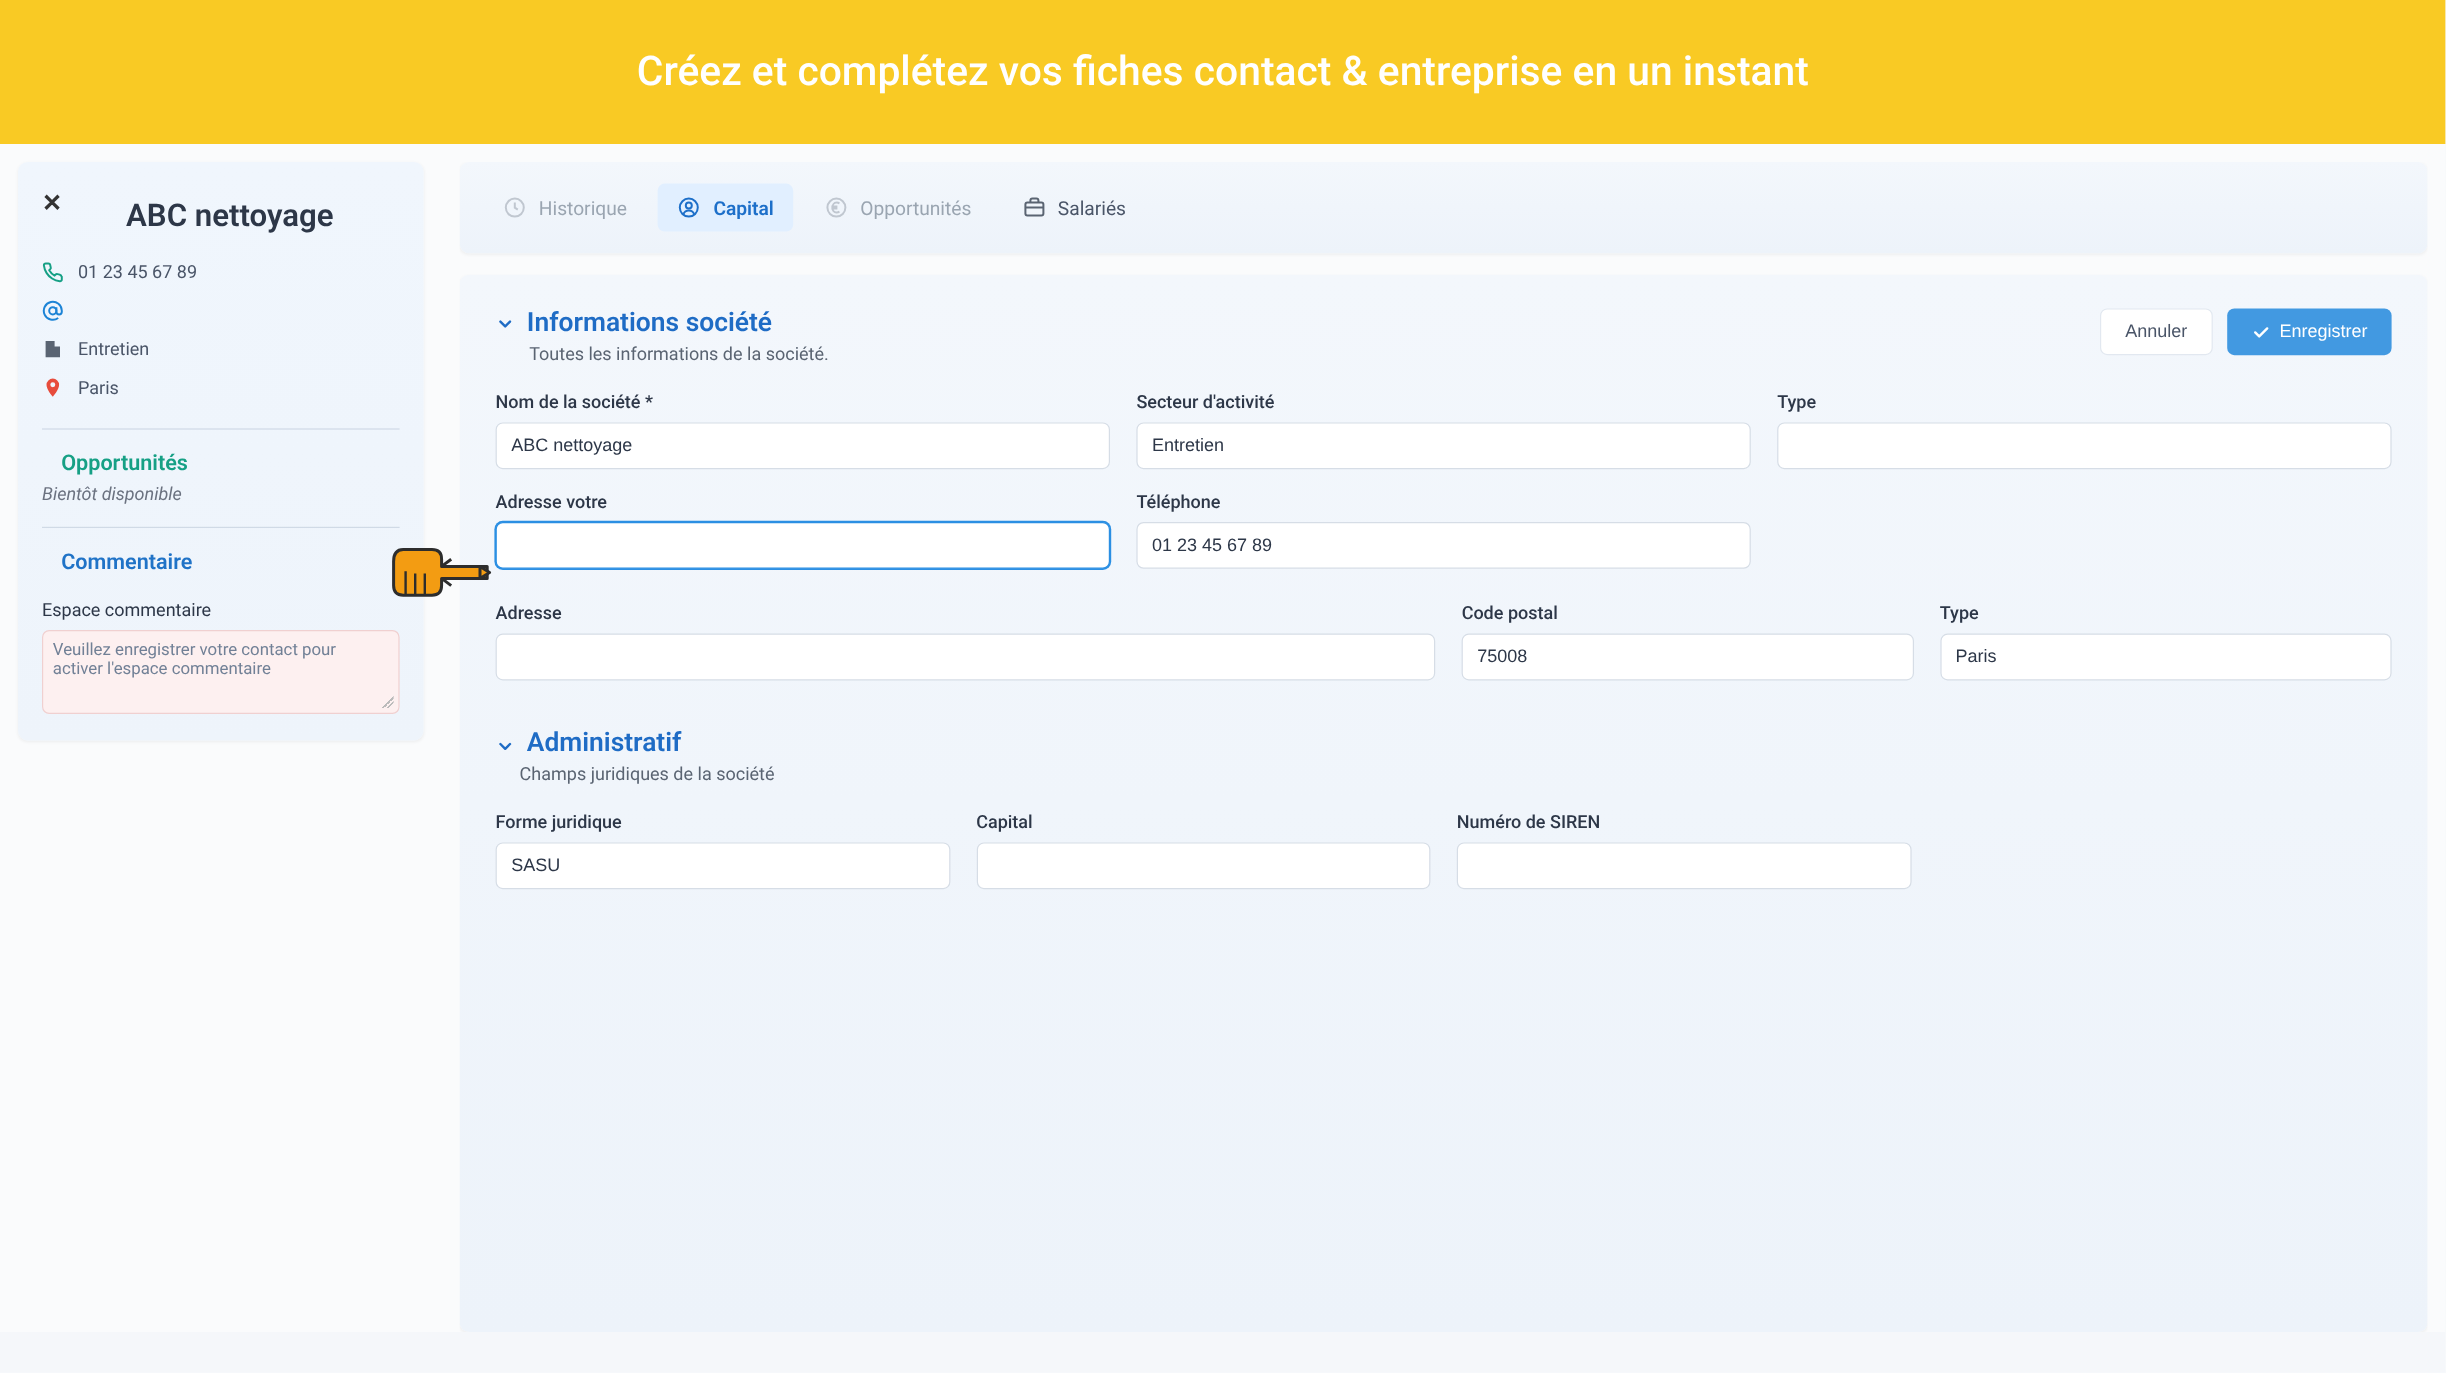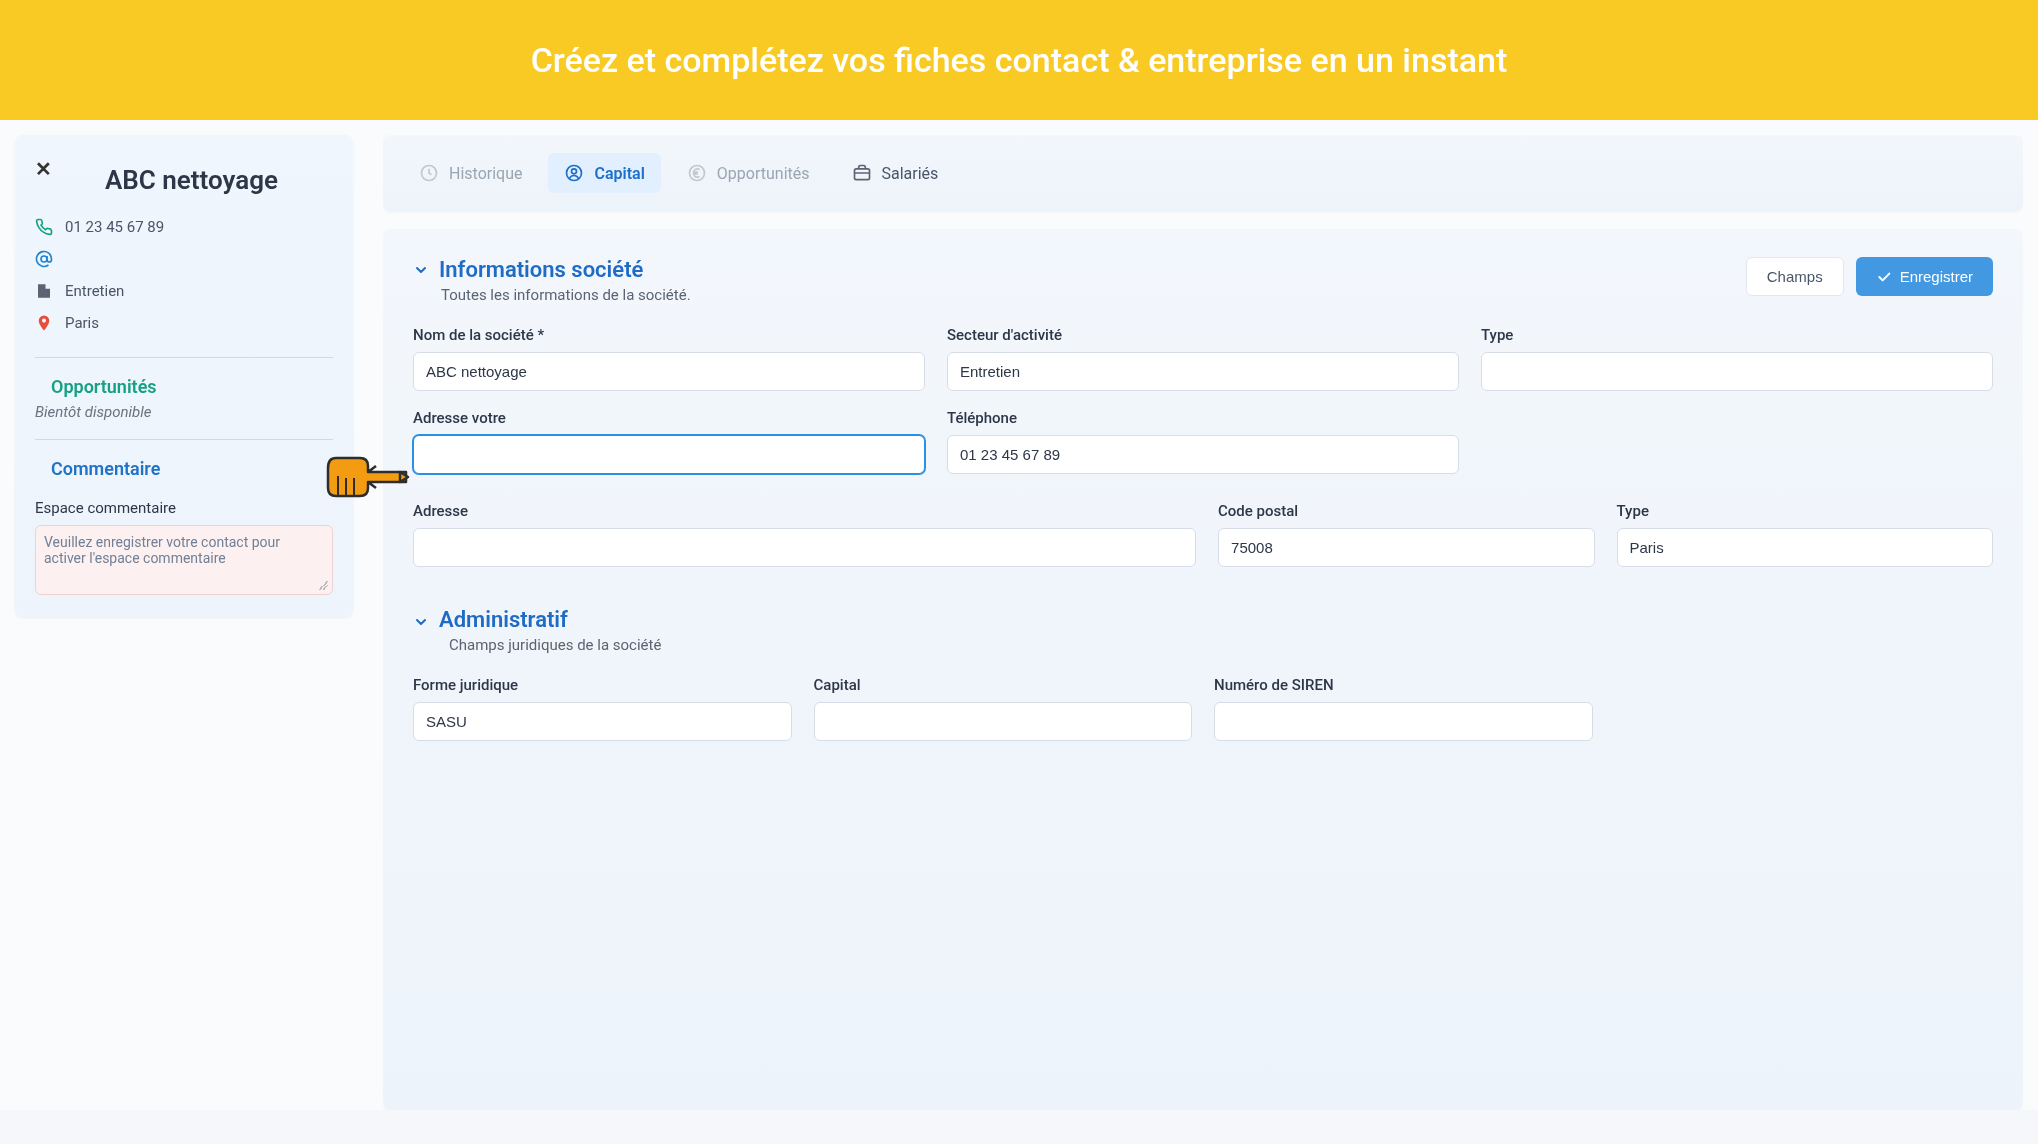--- a/index.html
+++ b/index.html
@@ -172,21 +172,21 @@
   padding:10px 12px;
   border:1px solid #d6dde6;
   border-radius:6px;
   font-size:15px;
   color:#2d3748;
   background:#fff;
 }
 .field input.focused { border-color:#2b8fe3; box-shadow:0 0 0 1px #2b8fe3;}
 .section-sub { margin-bottom:22px; }
 .section-sub h2 { color:#1f6cc5; font-size:22px; font-weight:600; display:flex; align-items:center; gap:10px;}
-.section-sub p { color:#5a6472; font-size:15px; margin-top:4px; margin-left:36px;}
+.section-sub p { color:#5a6472; font-size:15px; margin-top:4px; margin-left:20px;}
 .pointer-hand {
   position:absolute;
   pointer-events:none;
   z-index:100;
 }
 .wrap { position:relative; }
 
 
 svg { display:block; }
 </style>
@@ -305,21 +305,21 @@
               <svg viewBox="0 0 24 24" width="16" height="16" fill="none" stroke="#1f6cc5" stroke-width="3" stroke-linecap="round" stroke-linejoin="round">
                   <path d="M6 9l6 6 6-6"></path>
                 </svg>
             </span>
             <h2>Informations société</h2>
           </div>
           <p>Toutes les informations de la société.</p>
         </div>
         <div class="btn-row">
           <button class="btn btn-cancel">
-            <span>Champs</span>
+            <span>Annuler</span>
           </button>
           <button class="btn btn-save">
             <span>
               <svg viewBox="0 0 24 24" width="16" height="16" fill="none" stroke="#fff" stroke-width="3" stroke-linecap="round" stroke-linejoin="round">
                   <path d="M5 12l5 5L20 7"></path>
                 </svg>
             </span>
             <span>Enregistrer</span>
           </button>
         </div>

